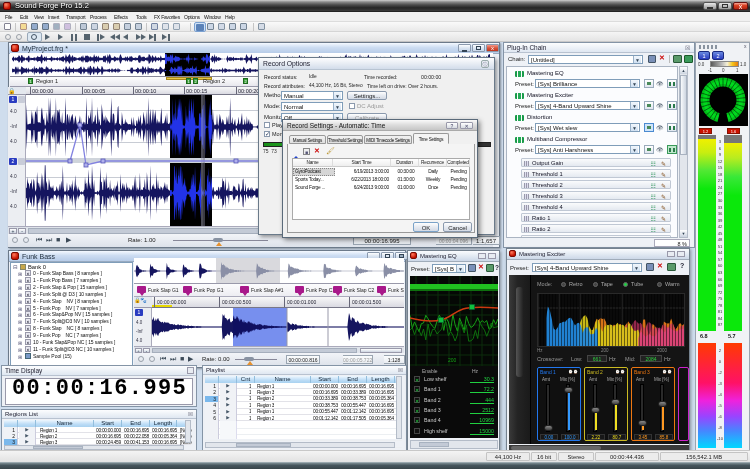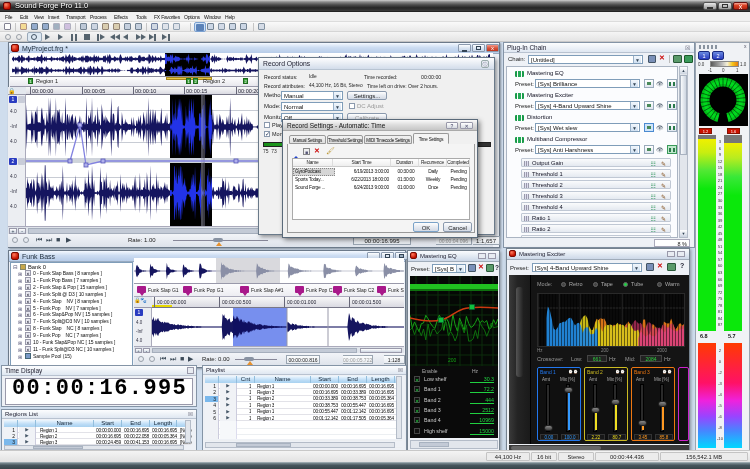--- a/index.html
+++ b/index.html
@@ -27,21 +27,21 @@
 .chk{position:absolute;width:6px;height:6px;border:1px solid #8a99ad;background:#fff;font-size:6px;line-height:5px;text-align:center;color:#234;}
 .hdrcell{background:linear-gradient(#eef7fe,#bcdcf6 60%,#a9d2f0);border-right:1px solid #92bedd;
  font-size:6px;color:#123;text-align:center;overflow:hidden;}
 .grid-row{font-size:4.9px;color:#111;white-space:nowrap;overflow:hidden;letter-spacing:-0.3px;}
 .mcell{position:absolute;border:1px solid #9aa5b1;border-left:none;background:linear-gradient(#fbfcfd,#e9edf2);
  font-size:6px;color:#222;text-align:center;}
 </style></head><body>
 
 <div class="abs" style="left:0;top:0;width:750px;height:12px;background:linear-gradient(#d0d0d0,#8a8a8a 18%,#4a4a4a 45%,#262626 70%,#3a3a3a);border-bottom:1px solid #222;"></div>
 <div class="abs" style="left:3px;top:2px;width:8px;height:8px;border-radius:2px;background:radial-gradient(circle at 35% 30%,#ff8866,#c41200 70%);border:1px solid #600;"></div>
-<div class="abs" style="left:15px;top:1px;font-size:7.5px;color:#fff;text-shadow:0 1px 1px #000;">Sound Forge Pro 11.0</div>
+<div class="abs" style="left:15px;top:1px;font-size:7.5px;color:#fff;text-shadow:0 1px 1px #000;">Sound Forge Pro 15.2</div>
 <div class="abs" style="left:703px;top:2px;width:14px;height:8px;background:linear-gradient(#e8e8e8,#9a9a9a);border:1px solid #555;border-radius:2px;">
     <div style="margin:4px 3px 0;height:2px;background:#333;"></div>
   </div>
 <div class="abs" style="left:718px;top:2px;width:14px;height:8px;background:linear-gradient(#e8e8e8,#9a9a9a);border:1px solid #555;border-radius:2px;">
     <div style="margin:1px 3px 0;height:4px;border:1px solid #333;"></div>
   </div>
 <div class="abs" style="left:733px;top:2px;width:15px;height:8px;background:linear-gradient(#f7b0a0,#dd4326 40%,#b22510);border:1px solid #611;border-radius:2px;color:#fff;font-size:7px;line-height:7px;text-align:center;">x</div>
 
 <div class="abs" style="left:0;top:12px;width:750px;height:10px;background:#f0f0f0;border-bottom:1px solid #dcdcdc;"></div>
 <div class="abs" style="left:5px;top:14px;font-size:5px;color:#111;letter-spacing:-0.2px;">File</div>

